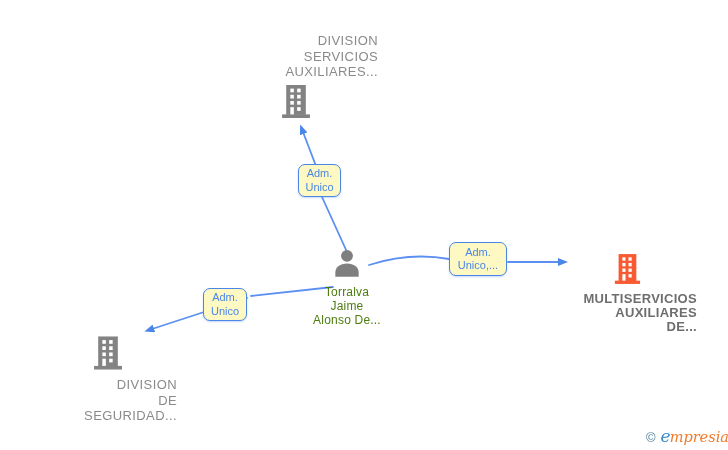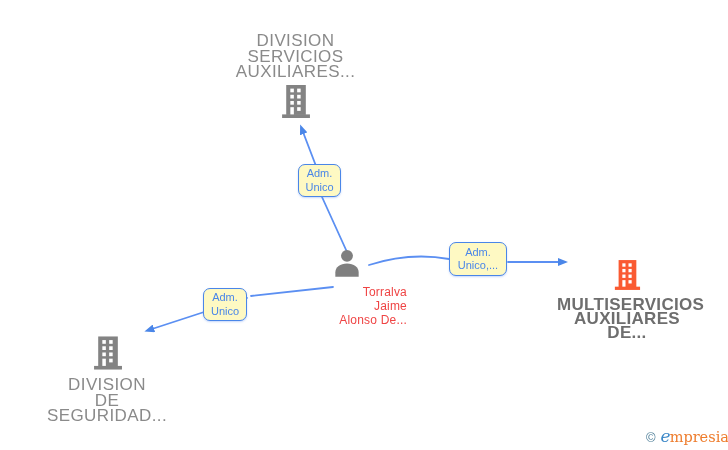--- a/index.html
+++ b/index.html
@@ -2,41 +2,41 @@
 <html><head>
 <meta charset="utf-8">
 <style>
   html,body{margin:0;padding:0;}
   body{font-family:"Liberation Sans", sans-serif; background:#fff;}
   .stage{position:relative;width:728px;height:450px;background:#ffffff;overflow:hidden;}
   .edges{position:absolute;left:0;top:0;z-index:1;}
   .edges path.link{stroke:#5b8ff2;stroke-width:1.8;fill:none;stroke-linecap:round;}
 
   .node{position:absolute;z-index:2;text-align:center;cursor:pointer;}
-  .co-label{font-size:17px;line-height:15.5px;letter-spacing:.4px;color:#8a8a8a;white-space:pre-line;}
+  .co-label{font-size:13px;line-height:15.5px;letter-spacing:.4px;color:#8a8a8a;white-space:pre-line;text-align:right;}
   .co-label.bold{font-weight:bold;color:#6e6e6e;line-height:13.8px;letter-spacing:.3px;}
-  .person-label{font-size:12px;line-height:14px;letter-spacing:.2px;color:#ef4444;white-space:pre-line;margin-top:5px;text-align:right;}
+  .person-label{font-size:12px;line-height:14px;letter-spacing:.2px;color:#4d7c0f;white-space:pre-line;margin-top:5px;}
   .icon{display:block;margin:0 auto;}
   .icon.gray{color:#838383;}
   .icon.orange{color:#fa5a32;}
   .icon.person{color:#7f7f7f;}
   .node.top .icon{margin-top:5px;}
   .node .co-label.below{margin-top:6px;}
 
   .adm{position:absolute;z-index:3;border:1.7px solid #4a86e8;border-radius:7px;background:#fef9c3;
        color:#4a86e8;font-size:11px;line-height:13.5px;display:flex;align-items:center;justify-content:center;
        text-align:center;white-space:pre-line;box-shadow:0 1px 2px rgba(91,143,242,.35);cursor:pointer;}
   .adm.t{left:298px;top:164px;width:41px;height:31px;}
   .adm.r{left:449px;top:242px;width:56px;height:32px;}
   .adm.l{left:203px;top:288px;width:42px;height:31px;}
 
   .watermark{position:absolute;left:646px;top:426px;z-index:3;display:flex;align-items:baseline;}
   .wm-copy{font-size:13px;color:#4c7d97;margin-right:5px;}
   .wm-e{font-family:"DejaVu Serif", serif;font-style:italic;font-size:17px;color:#3c88c8;}
-  .wm-rest{font-family:"DejaVu Serif", serif;font-size:14.5px;color:#ee7c2c;margin-left:-1px;}
+  .wm-rest{font-family:"DejaVu Serif", serif;font-style:italic;font-size:14.5px;color:#ee7c2c;margin-left:-1px;}
 </style>
 </head>
 <body>
 
 <div class="stage">
 
   <svg class="edges" width="728" height="450" viewBox="0 0 728 450">
     <defs>
       <marker id="arrow" viewBox="0 0 10 8" refX="2" refY="4" markerWidth="10" markerHeight="8" orient="auto" markerUnits="userSpaceOnUse">
         <path d="M0,0 L10,4 L0,8 Z" fill="#4a86e8"></path>
@@ -85,21 +85,21 @@
 
   <div class="node" style="left:287px;top:249px;width:120px;">
     <svg class="icon person" width="28" height="31">
         <use href="#personglyph"></use>
       </svg>
     <div class="person-label">Torralva
 Jaime
 Alonso De...</div>
   </div>
 
-  <div class="node" style="left:557px;top:258px;width:140px;">
+  <div class="node" style="left:557px;top:252px;width:140px;">
     <svg class="icon orange" width="28" height="34">
         <use href="#bldg"></use>
       </svg>
     <div class="co-label bold below">MULTISERVICIOS
 AUXILIARES
 DE...</div>
   </div>
 
   <div class="node" style="left:37px;top:335px;width:140px;">
     <svg class="icon gray" width="31" height="36">

